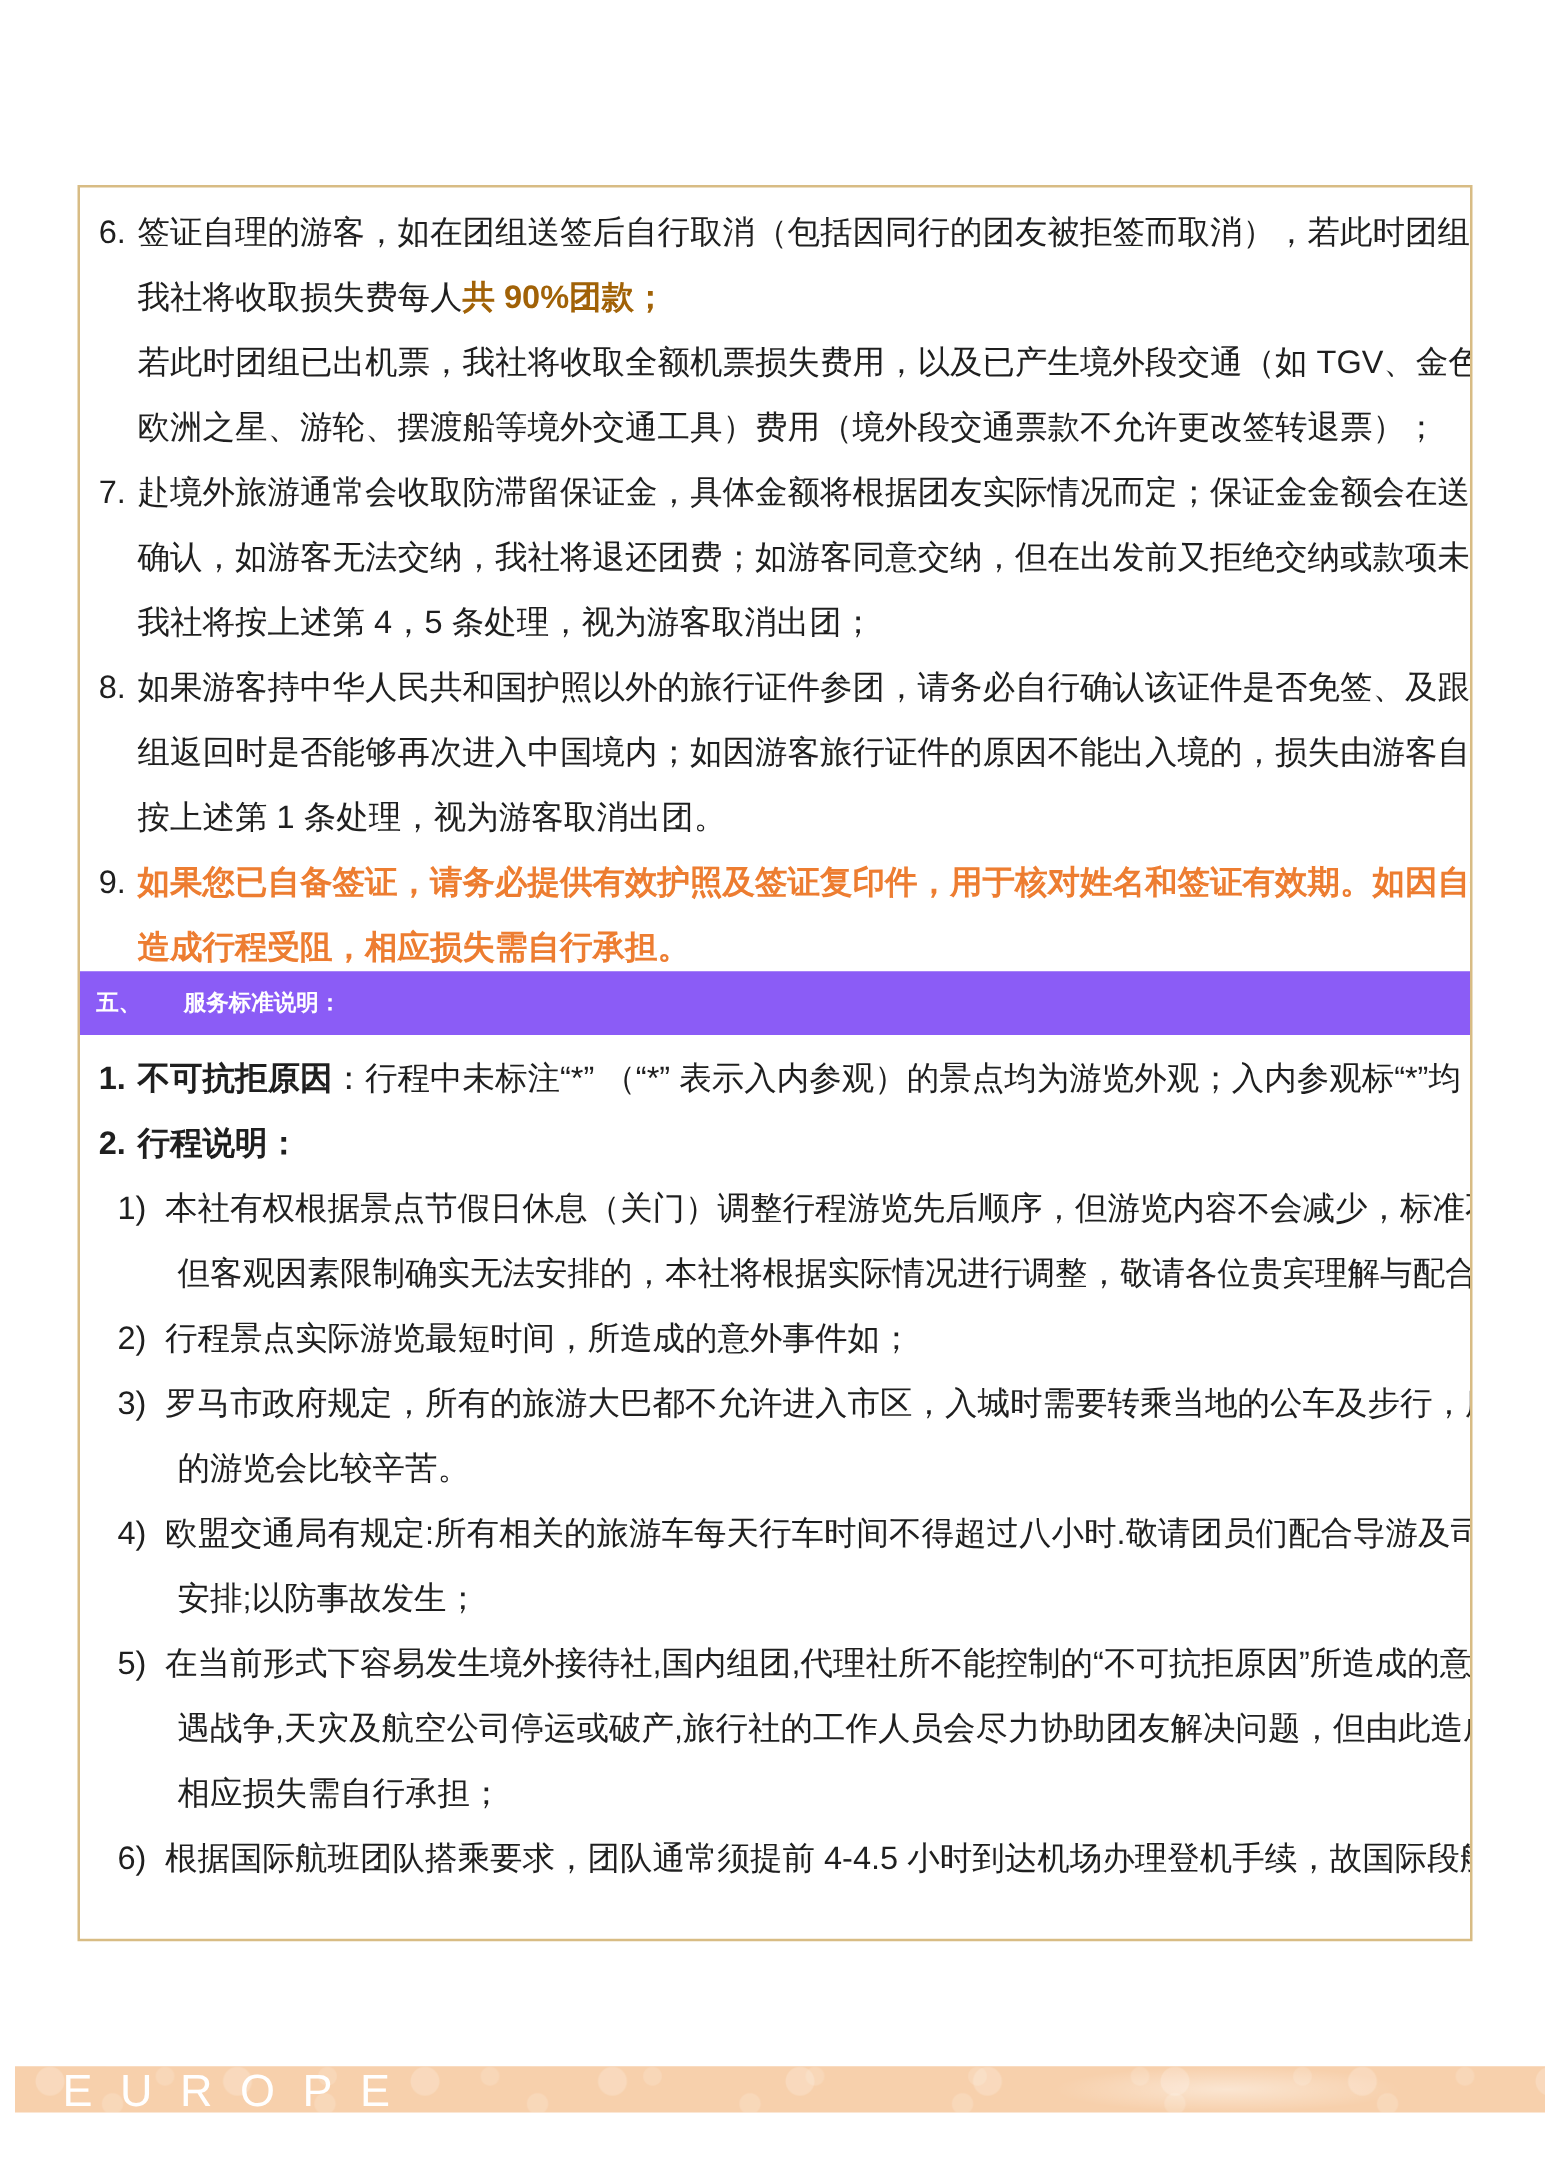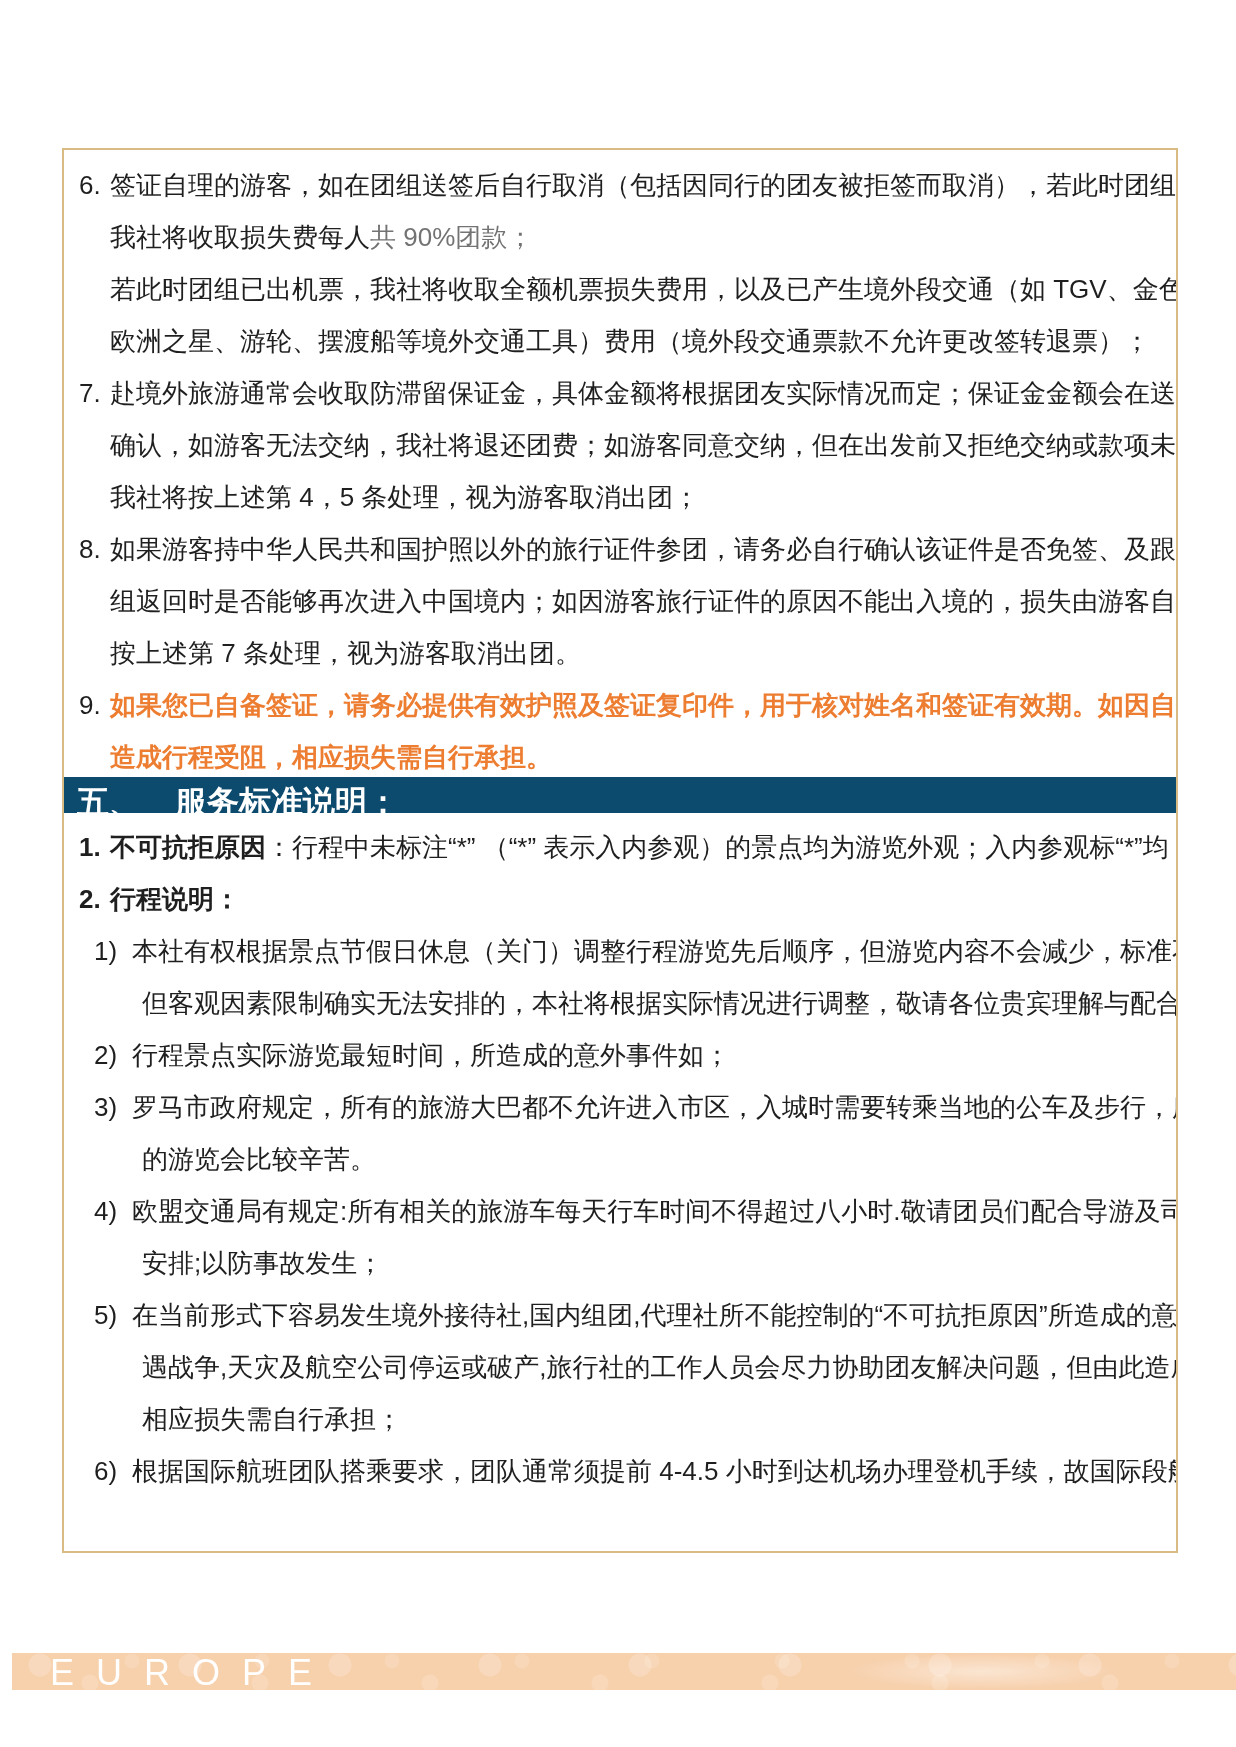--- a/index.html
+++ b/index.html
@@ -25,27 +25,27 @@
     height:52px;line-height:52px;
     font-size:26px;
     white-space:nowrap;
   }
   .row .num{position:absolute;left:15px;top:0;}
   .row .txt{display:block;margin-left:46px;}
   .row.sub .num{left:30px;}
   .row.sub .txt{margin-left:68px;}
   .row.subcont .txt{margin-left:78px;}
   .b{font-weight:bold;}
-  .o{color:#737373;}
+  .o{color:#a16207;font-weight:bold;}
   .ob{color:#ed7d31;font-weight:bold;}
   .section-bar{
-    height:36px;line-height:50px;
+    height:51px;line-height:50px;
     margin:-6px 0 8px 0;
-    background:#0c4a6e;
-    color:#ffffff;font-weight:bold;font-size:32px;
+    background:#8b5cf6;
+    color:#ffffff;font-weight:bold;font-size:18px;
     white-space:nowrap;
   }
   .section-bar .bar-num{padding-left:13px;}
   .section-bar .bar-title{margin-left:34px;}
   .footer-band{
     position:absolute;
     left:0;top:1653px;
     width:1236px;height:37px;
     background-color:#f7d0ac;
     background-image:
@@ -102,21 +102,21 @@
       </div>
 
       <div class="row">
         <span class="num">8.</span>
         <span class="txt">如果游客持中华人民共和国护照以外的旅行证件参团，请务必自行确认该证件是否免签、及跟团出境后团</span>
       </div>
       <div class="row">
         <span class="txt">组返回时是否能够再次进入中国境内；如因游客旅行证件的原因不能出入境的，损失由游客自理，我社将</span>
       </div>
       <div class="row">
-        <span class="txt">按上述第 7 条处理，视为游客取消出团。</span>
+        <span class="txt">按上述第 1 条处理，视为游客取消出团。</span>
       </div>
 
       <div class="row">
         <span class="num">9.</span>
         <span class="txt ob">如果您已自备签证，请务必提供有效护照及签证复印件，用于核对姓名和签证有效期。如因自备签证问题</span>
       </div>
       <div class="row">
         <span class="txt ob">造成行程受阻，相应损失需自行承担。</span>
       </div>
 

